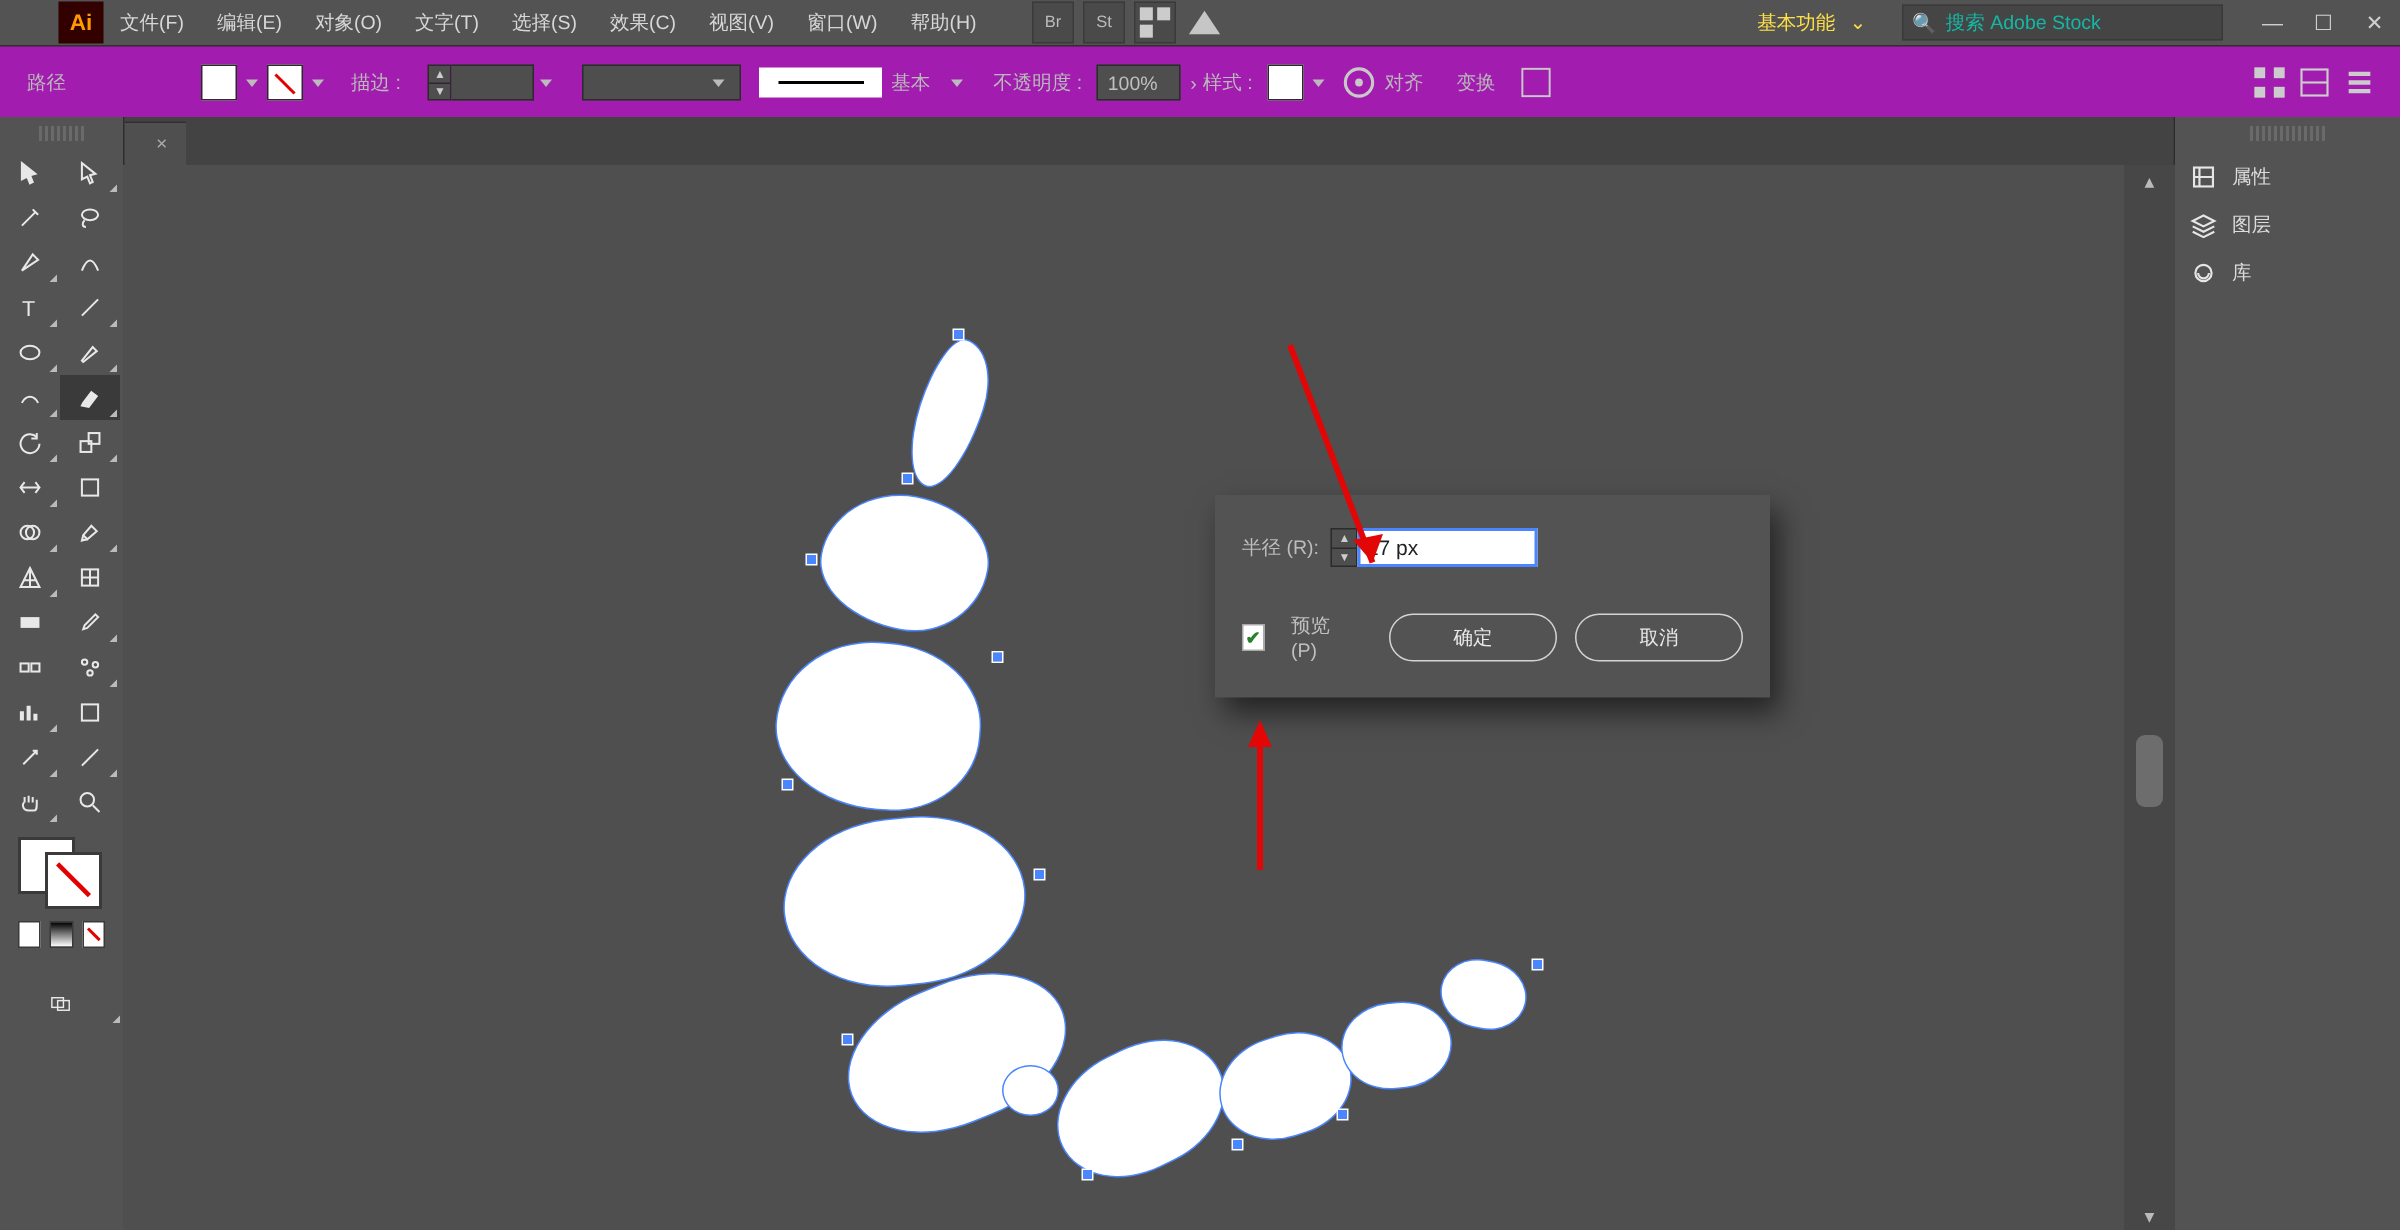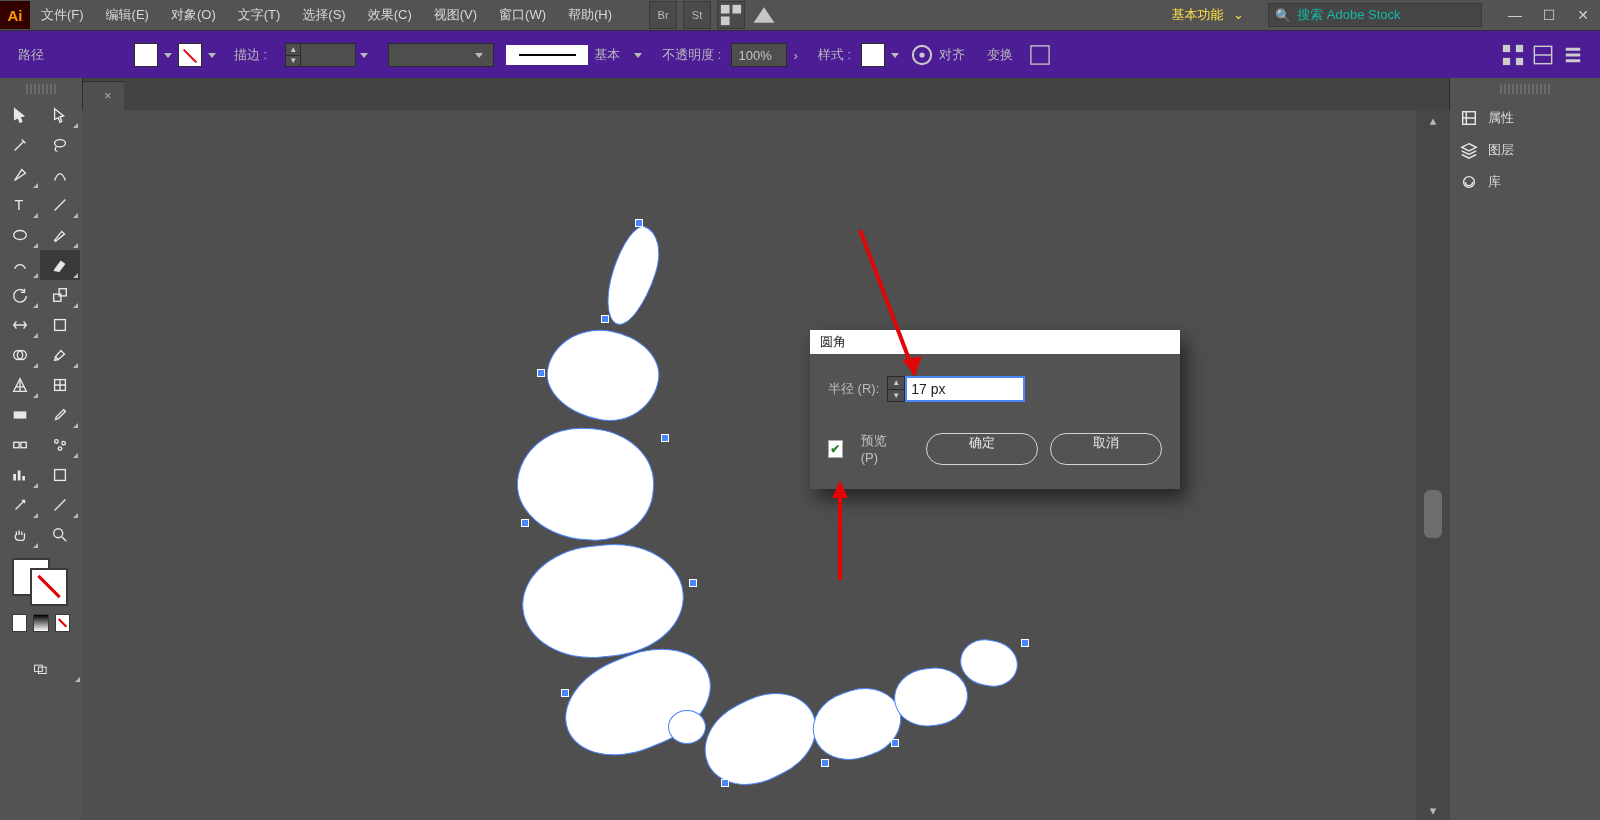--- a/index.html
+++ b/index.html
@@ -23,20 +23,21 @@
     align-items: center;
     padding-left: 0;
   }
   .app-logo {
     width: 30px; height: 28px;
     background: #330000;
     display: flex; align-items: center; justify-content: center;
     color: #ff9a00;
     font-weight: bold;
     font-size: 15px;
+    margin-left: 39px;
   }
   .menu-item {
     padding: 0 11px;
     height: 30px; line-height: 30px;
     color: #d7d7d7;
     cursor: default;
   }
   .top-icon {
     width: 26px; height: 26px;
     border: 1px solid #3a3a3a;
@@ -68,21 +69,21 @@
     width: 34px; height: 26px;
     display: flex; align-items: center; justify-content: center;
     color: #cfcfcf; font-size: 14px;
   }
 
   
   .controlbar {
     position: absolute;
     top: 30px; left: 0; right: 0;
     height: 48px;
-    background: #4c1d95;
+    background: #a21caf;
     border-top: 1px solid #2f2f2f;
     display: flex;
     align-items: center;
     padding-left: 18px;
   }
   .controlbar .label { color: #b9b9b9; margin-right: 10px; }
   .swatch {
     width: 22px; height: 22px;
     border: 1px solid #2a2a2a;
     margin-right: 2px;
@@ -263,21 +264,21 @@
   }
   .dlg-step div{flex:1;display:flex;align-items:center;justify-content:center;font-size:8px;color:#ccc}
   .dlg-step div+div{border-top:1px solid #2b2b2b}
   .dlg-buttons{display:flex;align-items:center;gap:12px}
   .dlg-check{
     width:16px;height:16px;border:1px solid #aaa;background:#fff;
     display:flex;align-items:center;justify-content:center;font-size:12px;color:#2b7f2b;font-weight:bold
   }
   .pill{
     flex:0 0 110px;height:30px;border:1px solid #d4d4d4;border-radius:16px;
-    display:flex;align-items:flex-start;justify-content:center;color:#e9e9e9;
+    display:flex;align-items:center;justify-content:center;color:#e9e9e9;
   }
 
   
   .arrow{position:absolute;pointer-events:none}
   .arrow line{stroke:#e30606;stroke-width:4}
   .arrow polygon{fill:#e30606}
 
   
   .vscroll{
     position:absolute; right:0; top:110px; bottom:0;
@@ -365,21 +366,21 @@
   <div class="brush-preview">
       <span></span>
     </div>
   <div class="label" style="margin-left:6px">基本</div>
   <div class="drop-arrow"></div>
 
   <div class="label" style="margin-left:14px">不透明度 :</div>
   <div class="val-box" style="border:1px solid #2b2b2b">100%</div>
   <span style="margin-left:6px;color:#bbb">›</span>
 
-  <div class="label" style="margin-left:20px">样式 :</div>
+  <div class="label" style="margin-left:4px">样式 :</div>
   <div class="swatch" style="background:#fff"></div>
   <div class="drop-arrow"></div>
 
   <div class="icon-btn">
     <svg viewBox="0 0 20 20">
         <circle cx="10" cy="10" r="7" stroke="#c8c8c8" fill="none" stroke-width="1.6"></circle>
         <circle cx="10" cy="10" r="2" fill="#c8c8c8"></circle>
       </svg>
   </div>
 
@@ -709,21 +710,20 @@
     <div class="handle" style="left:300px;top:560px"></div>
     <div class="handle" style="left:470px;top:520px"></div>
     <div class="handle" style="left:600px;top:420px"></div>
     <div class="handle" style="left:240px;top:215px"></div>
     <div class="handle" style="left:268px;top:360px"></div>
     <div class="handle" style="left:400px;top:540px"></div>
   </div>
 </div>
 
 <div class="dialog">
-  <div class="titlebar">圆角</div>
   <div class="body">
     <div class="dlg-row">
       <span class="lbl">半径 (R):</span>
       <div class="dlg-step">
           <div>▲</div>
           <div>▼</div>
         </div>
       <div class="dlg-input">
         <span>17 px</span>
       </div>

